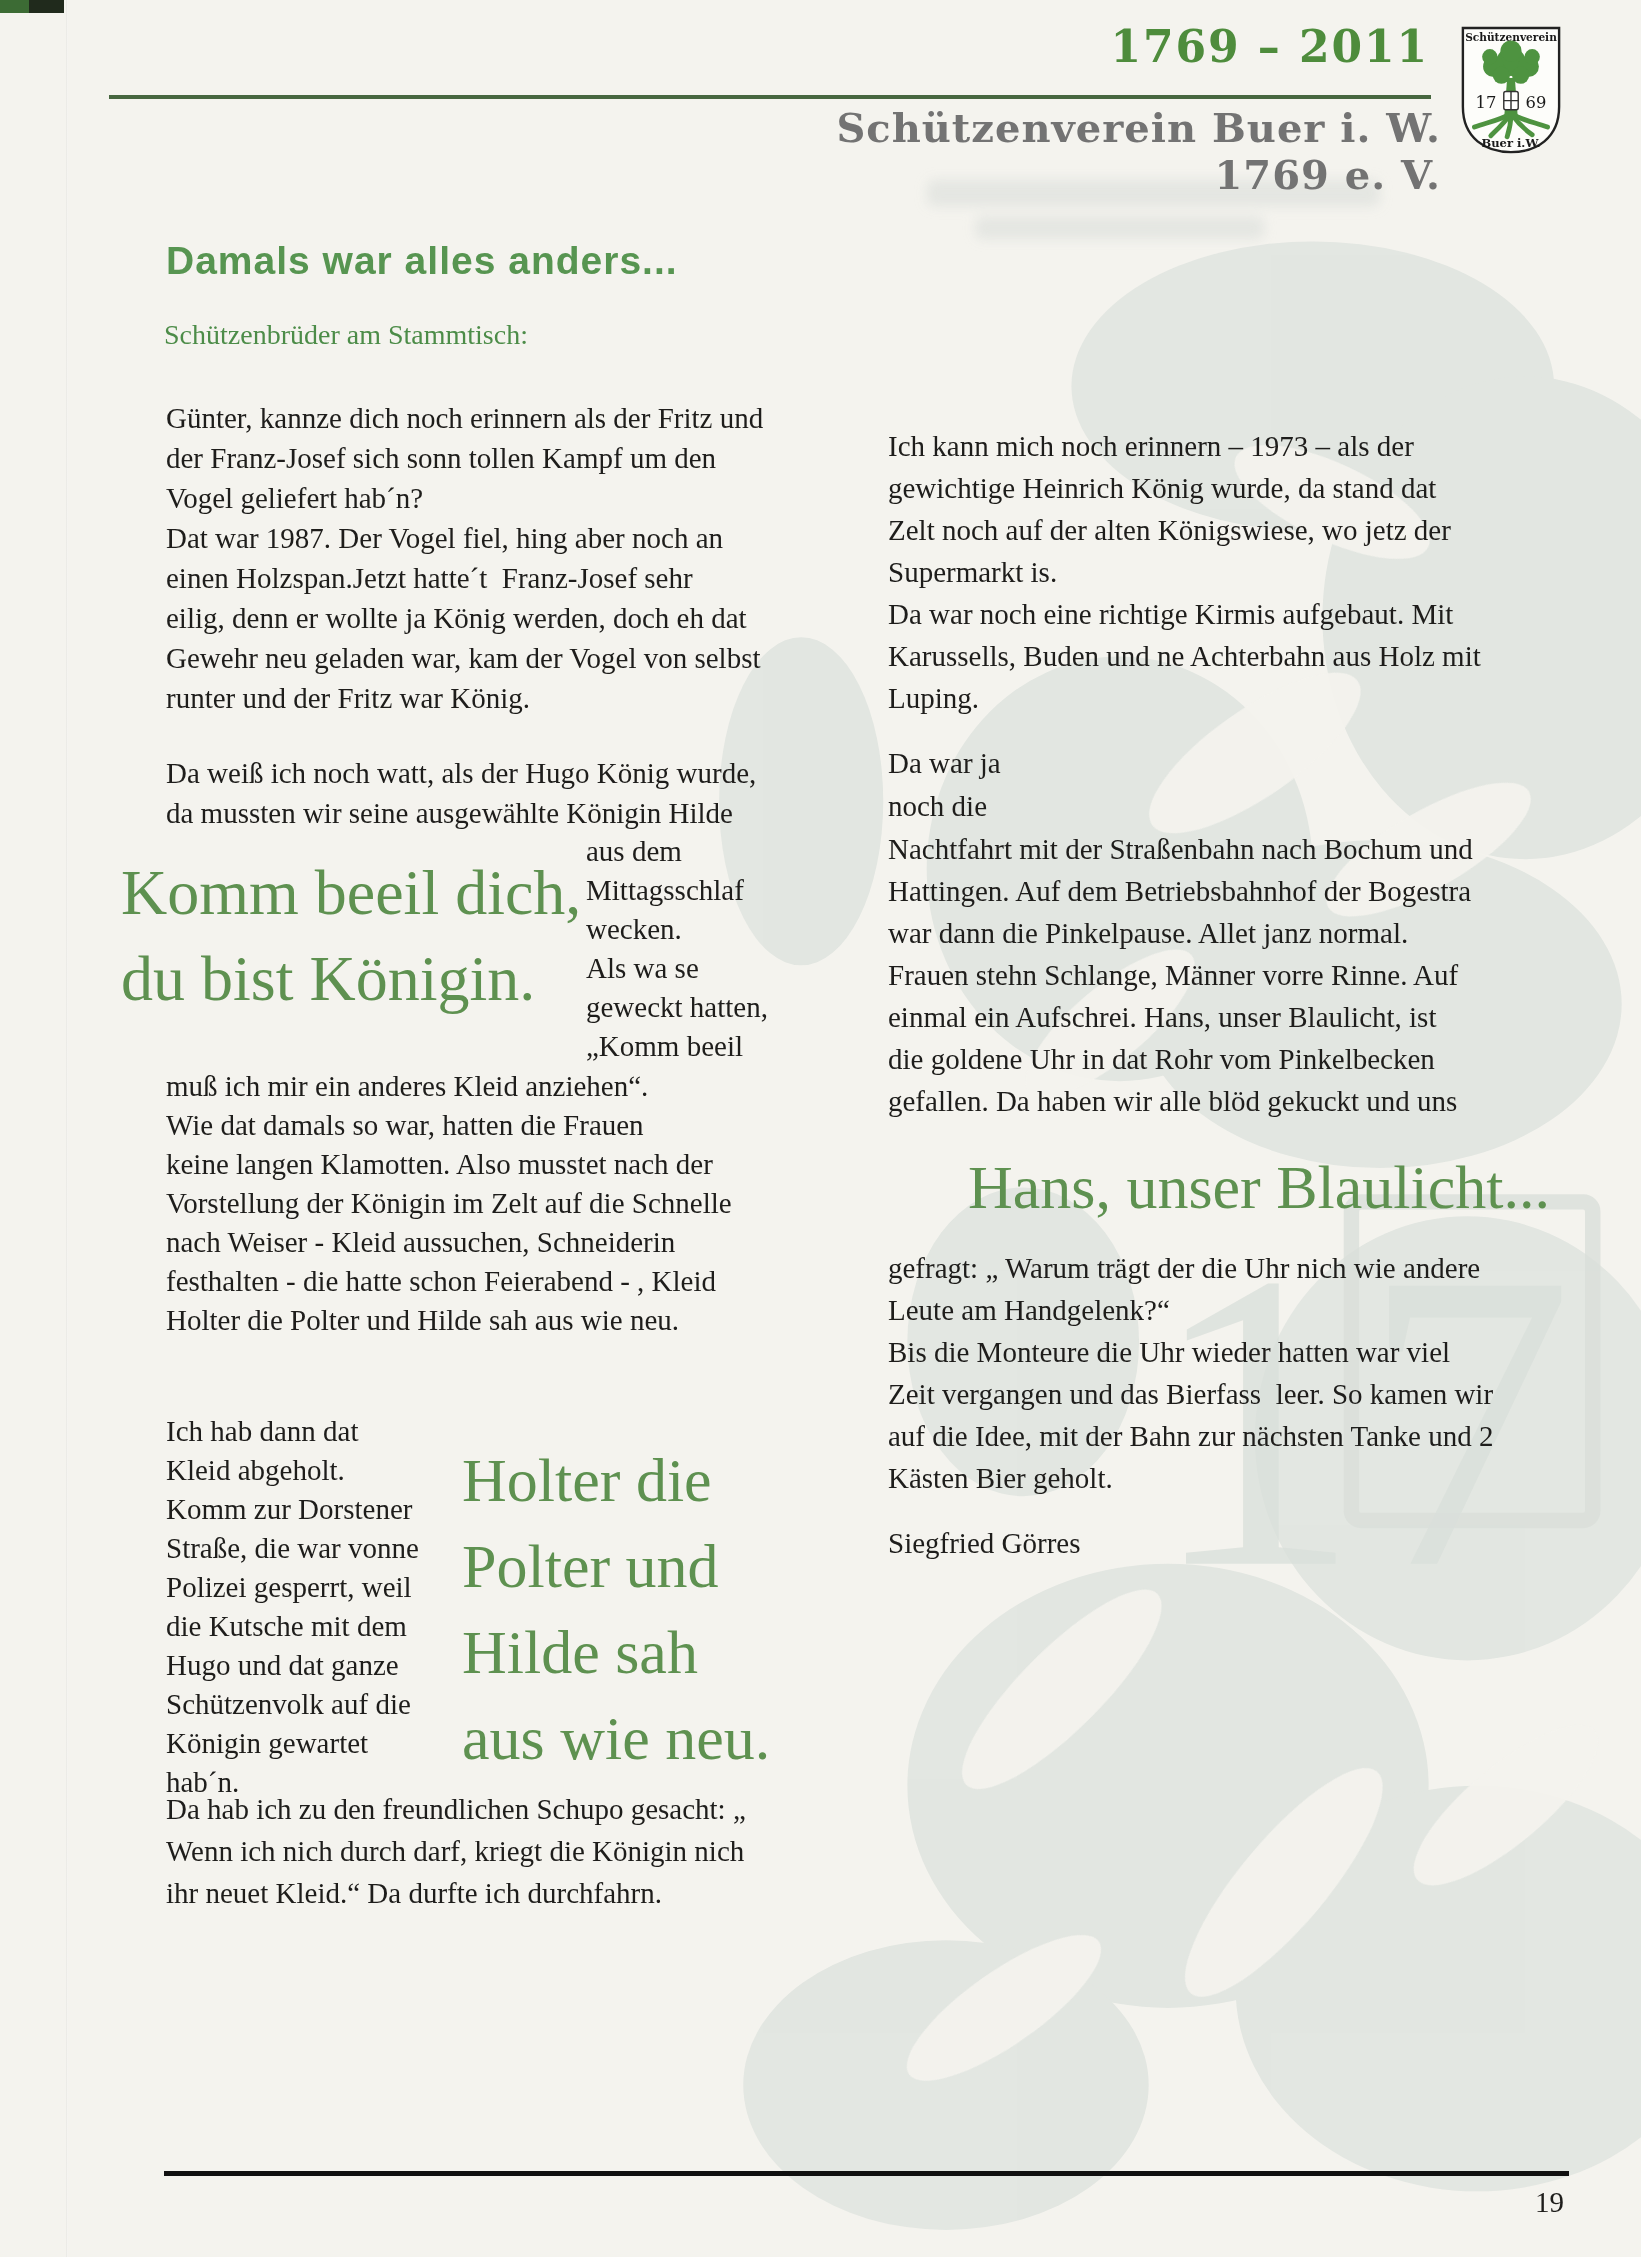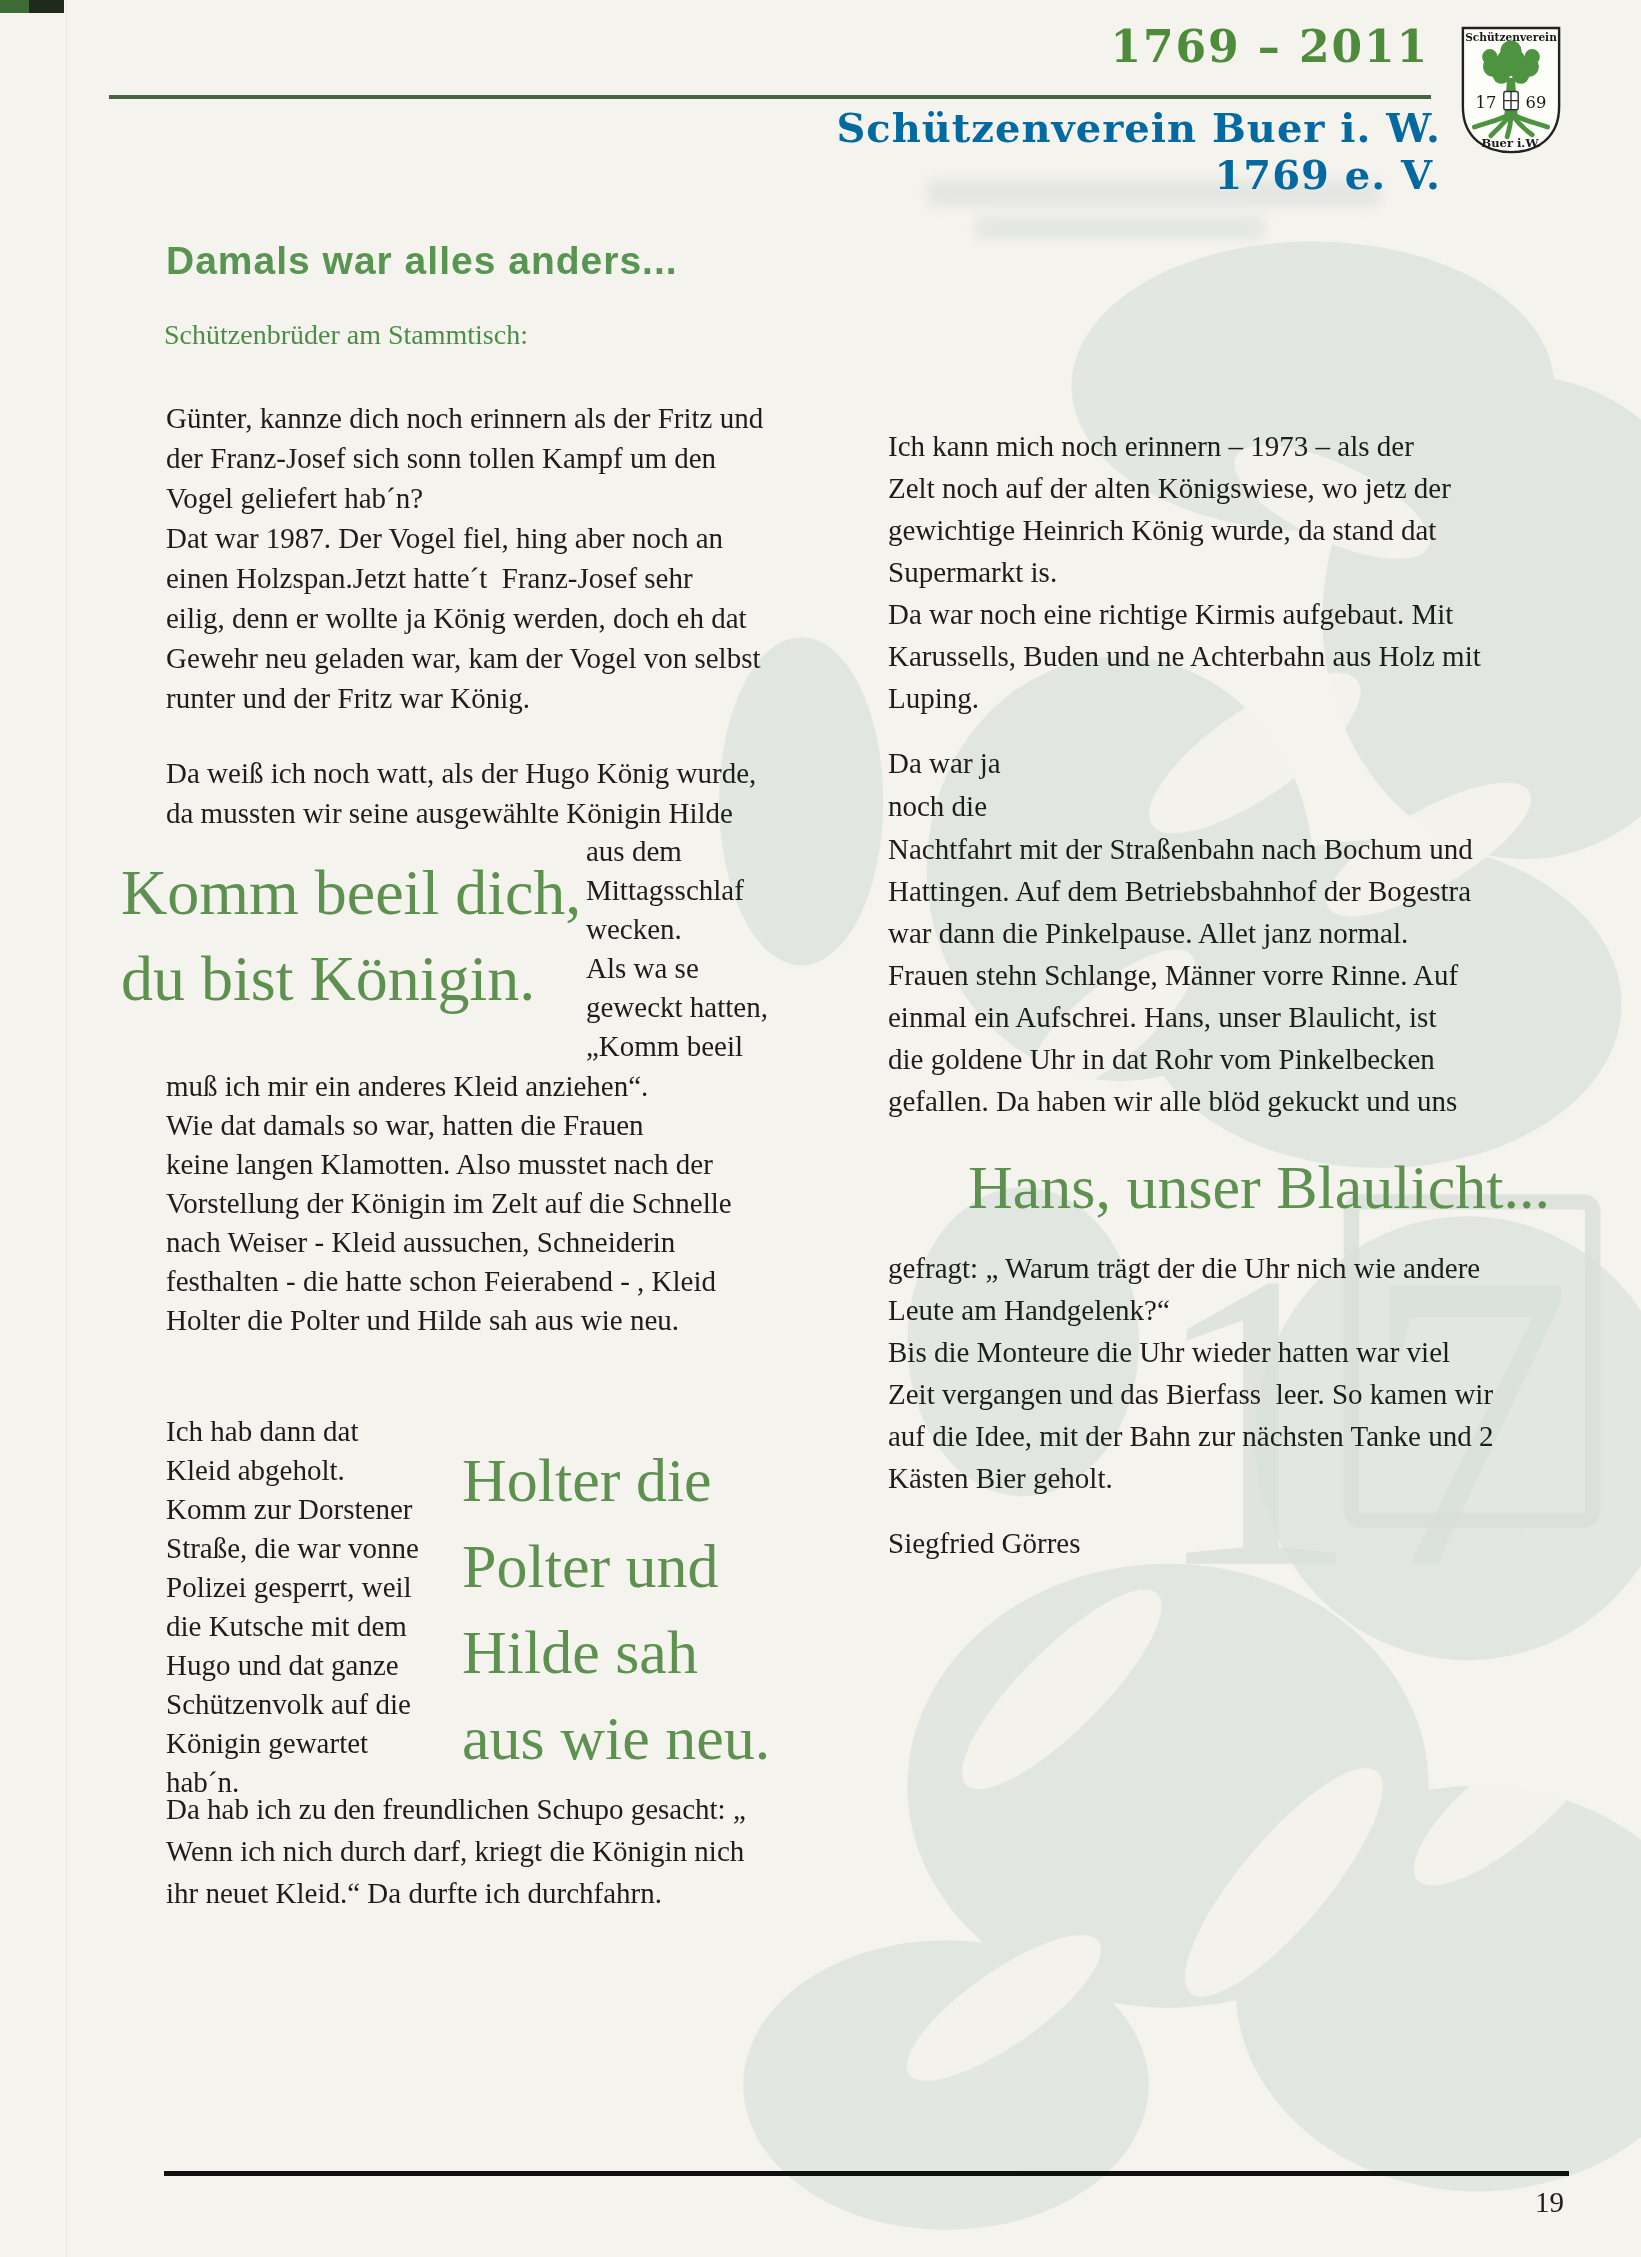--- a/index.html
+++ b/index.html
@@ -15,21 +15,21 @@
   .corner-mark .green{position:absolute;left:0;top:0;width:29px;height:12.6px;background:#3c6b34;}
   .crease{position:absolute;left:66px;top:0;width:1.9px;height:2257px;
     background:linear-gradient(90deg,rgba(0,0,0,0.05),rgba(255,255,255,0.4));}
   
   .watermark{position:absolute;left:0;top:0;z-index:0;pointer-events:none;}
   
   .hdr-years{position:absolute;left:1023px;top:21px;width:406px;text-align:right;
     font-family:"DejaVu Serif",serif;font-weight:bold;font-size:44px;color:#4e8c3c;letter-spacing:1.9px;}
   .hdr-rule{position:absolute;left:109px;top:95px;width:1322px;height:3.9px;background:#47663f;}
   .hdr-club{position:absolute;left:734px;top:104px;width:707px;text-align:right;
-    font-family:"DejaVu Serif",serif;font-weight:bold;font-size:40px;color:#0369a1;letter-spacing:1px;}
+    font-family:"DejaVu Serif",serif;font-weight:bold;font-size:40px;color:#737373;letter-spacing:1px;}
   .crest{position:absolute;left:1460px;top:25px;width:102px;height:131px;}
   
   .title{position:absolute;left:166px;top:239px;font-family:"Liberation Sans",sans-serif;
     font-weight:bold;font-size:39px;color:#579551;letter-spacing:1px;}
   .subtitle{position:absolute;left:164px;top:319px;font-family:"Liberation Serif",serif;
     font-weight:normal;font-size:28px;color:#4c8c48;}
   
   .ln-block{position:absolute;z-index:1;font-family:"Liberation Serif",serif;
     font-size:29px;color:#1e1d1b;}
   .ln-block div{white-space:pre;}
@@ -203,22 +203,22 @@
     </div>
 
   <div class="ln-block lh43" style="left:166px;top:1788px;">
       <div>Da hab ich zu den freundlichen Schupo gesacht: „</div>
       <div>Wenn ich nich durch darf, kriegt die Königin nich</div>
       <div>ihr neuet Kleid.“ Da durfte ich durchfahrn.</div>
     </div>
 
   <div class="ln-block lh44" style="left:888px;top:425px;">
       <div>Ich kann mich noch erinnern – 1973 – als der</div>
+      <div>gewichtige Heinrich König wurde, da stand dat</div>
       <div>Zelt noch auf der alten Königswiese, wo jetz der</div>
-      <div>gewichtige Heinrich König wurde, da stand dat</div>
       <div>Supermarkt is.</div>
       <div>Da war noch eine richtige Kirmis aufgebaut. Mit</div>
       <div>Karussells, Buden und ne Achterbahn aus Holz mit</div>
       <div>Luping.</div>
     </div>
 
 
   <div class="ln-block lh45" style="left:888px;top:742px;">
       <div>Da war ja</div>
       <div>noch die</div>

